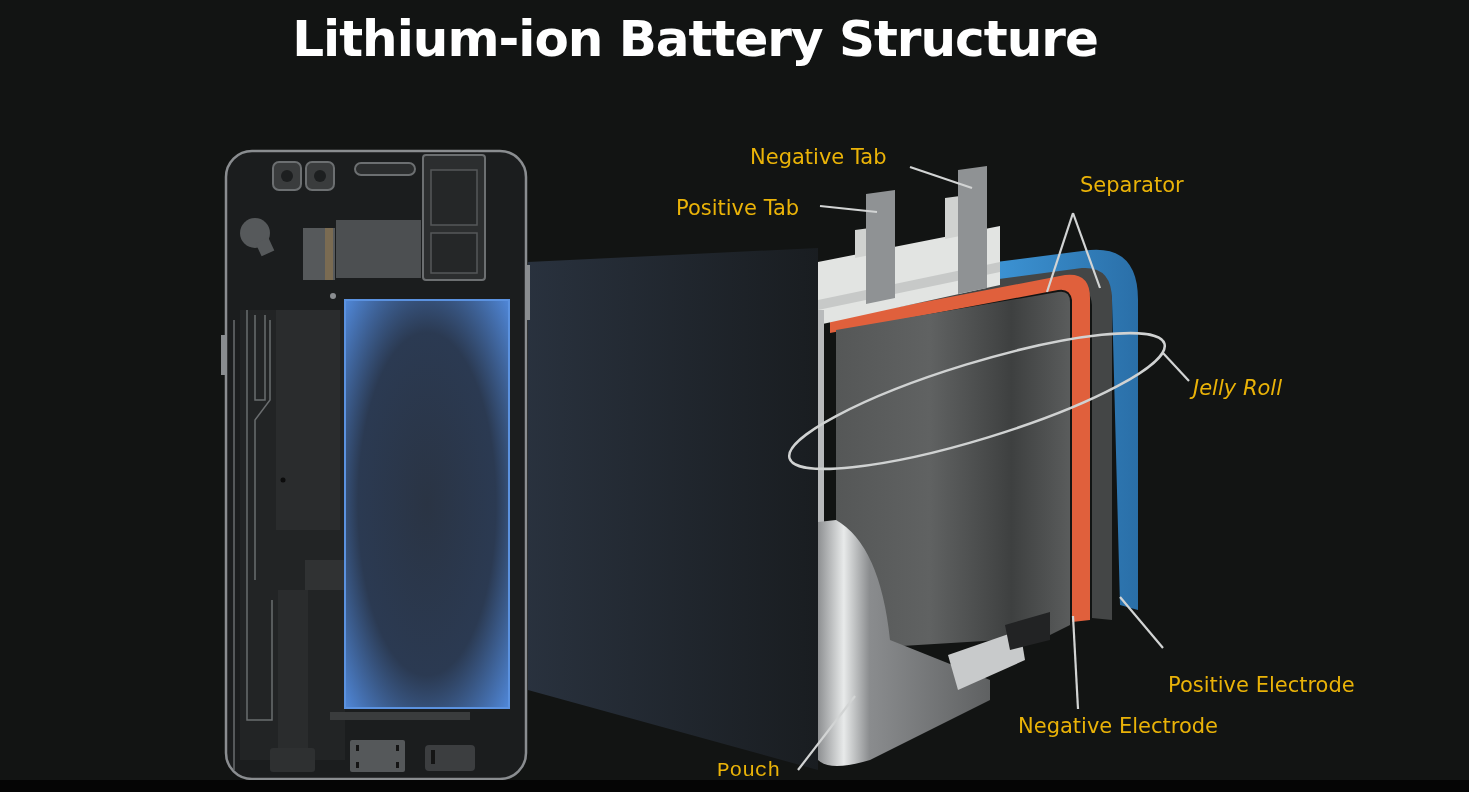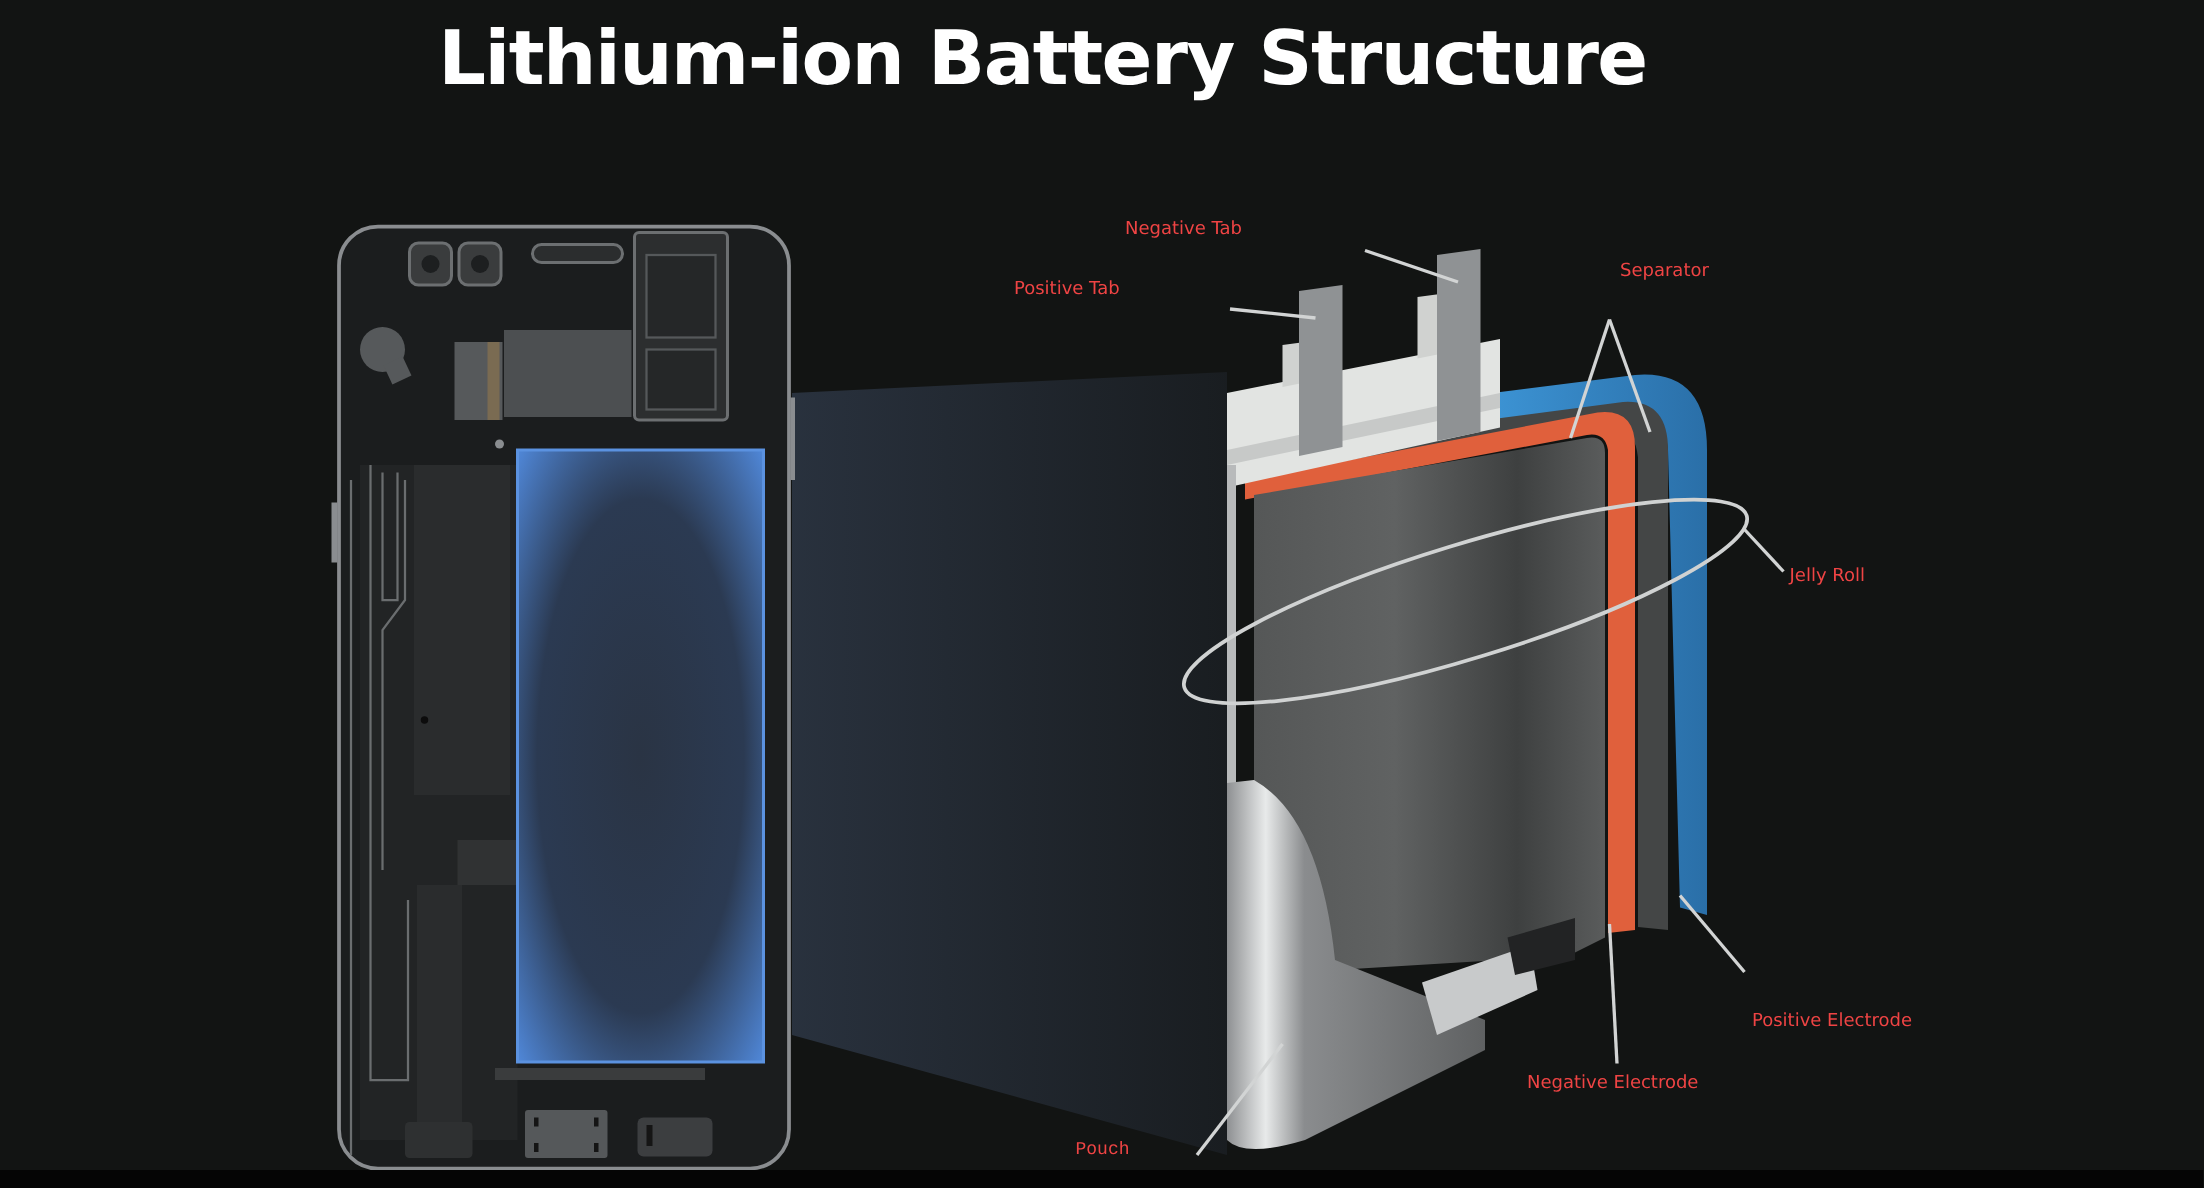--- a/index.html
+++ b/index.html
@@ -14,21 +14,21 @@
   .title {
     position: absolute; left: 0; top: 10px; width: 1390px;
     text-align: center;
     font-family: "DejaVu Sans", sans-serif;
     font-weight: bold; font-size: 50px; letter-spacing: -1px;
     color: #ffffff;
   }
   .label {
     position: absolute;
     font-family: "DejaVu Sans", sans-serif;
-    font-size: 12px; color: #ef4444;
+    font-size: 21px; color: #eab308;
     white-space: nowrap;
   }
   svg { position: absolute; left: 0; top: 0; }
 </style>
 </head>
 <body>
 
 <div class="stage">
 
   <div class="title">Lithium-ion Battery Structure</div>
@@ -149,21 +149,21 @@
       <line x1="1073" y1="213" x2="1047" y2="292"></line>
       <line x1="1073" y1="213" x2="1100" y2="288"></line>
       <line x1="1163" y1="353" x2="1189" y2="381"></line>
       <line x1="1120" y1="597" x2="1163" y2="648"></line>
       <line x1="1073" y1="616" x2="1078" y2="709"></line>
       <line x1="855" y1="696" x2="798" y2="770"></line>
     </g>
   </svg>
 
   <div class="label" style="left:750px; top:145px;">Negative Tab</div>
-  <div class="label" style="left:676px; top:185px;">Positive Tab</div>
+  <div class="label" style="left:676px; top:196px;">Positive Tab</div>
   <div class="label" style="left:1080px; top:173px;">Separator</div>
-  <div class="label" style="left:1193px; top:376px;">Jelly Roll</div>
+  <div class="label" style="left:1193px; top:376px;font-style:italic;">Jelly Roll</div>
   <div class="label" style="left:1168px; top:641px;margin-top:32px;">Positive Electrode</div>
   <div class="label" style="left:1018px; top:714px;">Negative Electrode</div>
   <div class="label" style="left:717px; top:759px;font-family:Liberation Mono, monospace;">Pouch</div>
 
   <div class="bottom-bar"></div>
 </div>
 
 </body></html>

